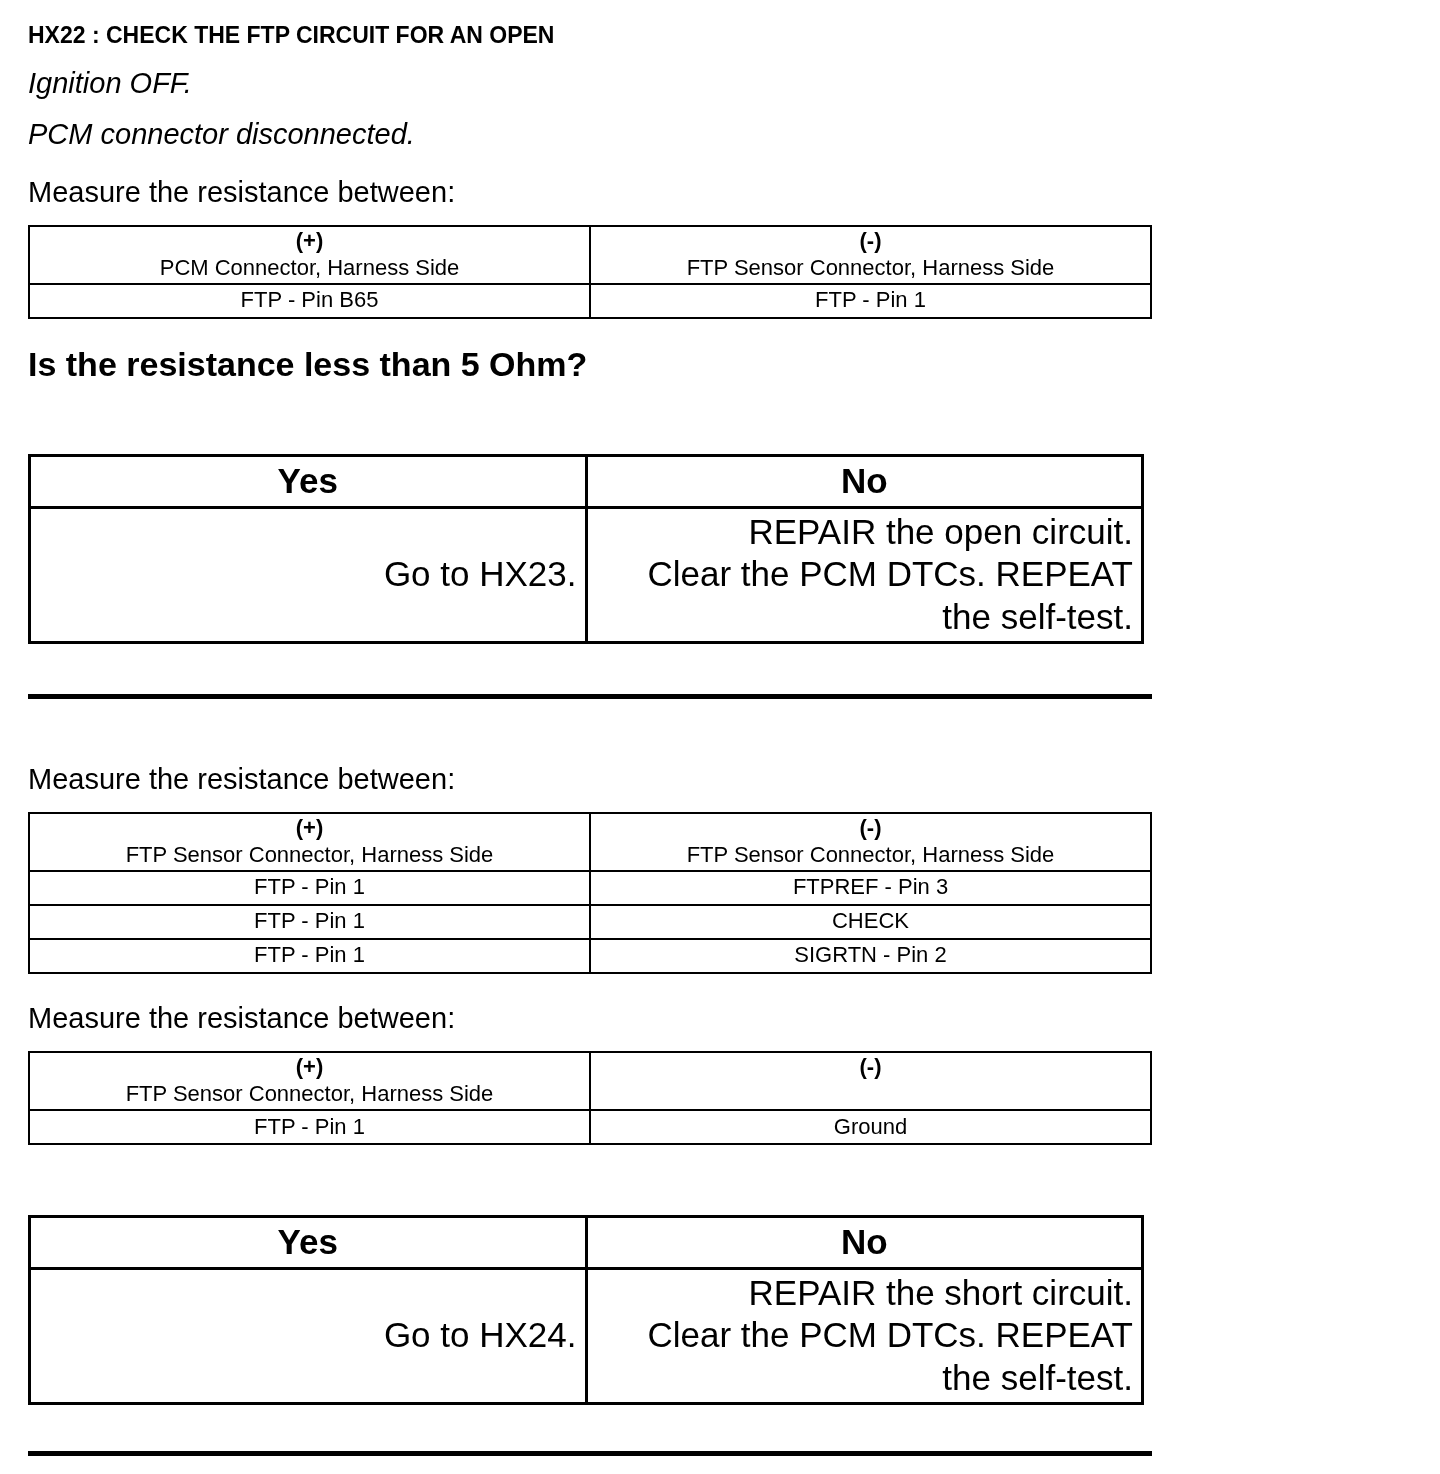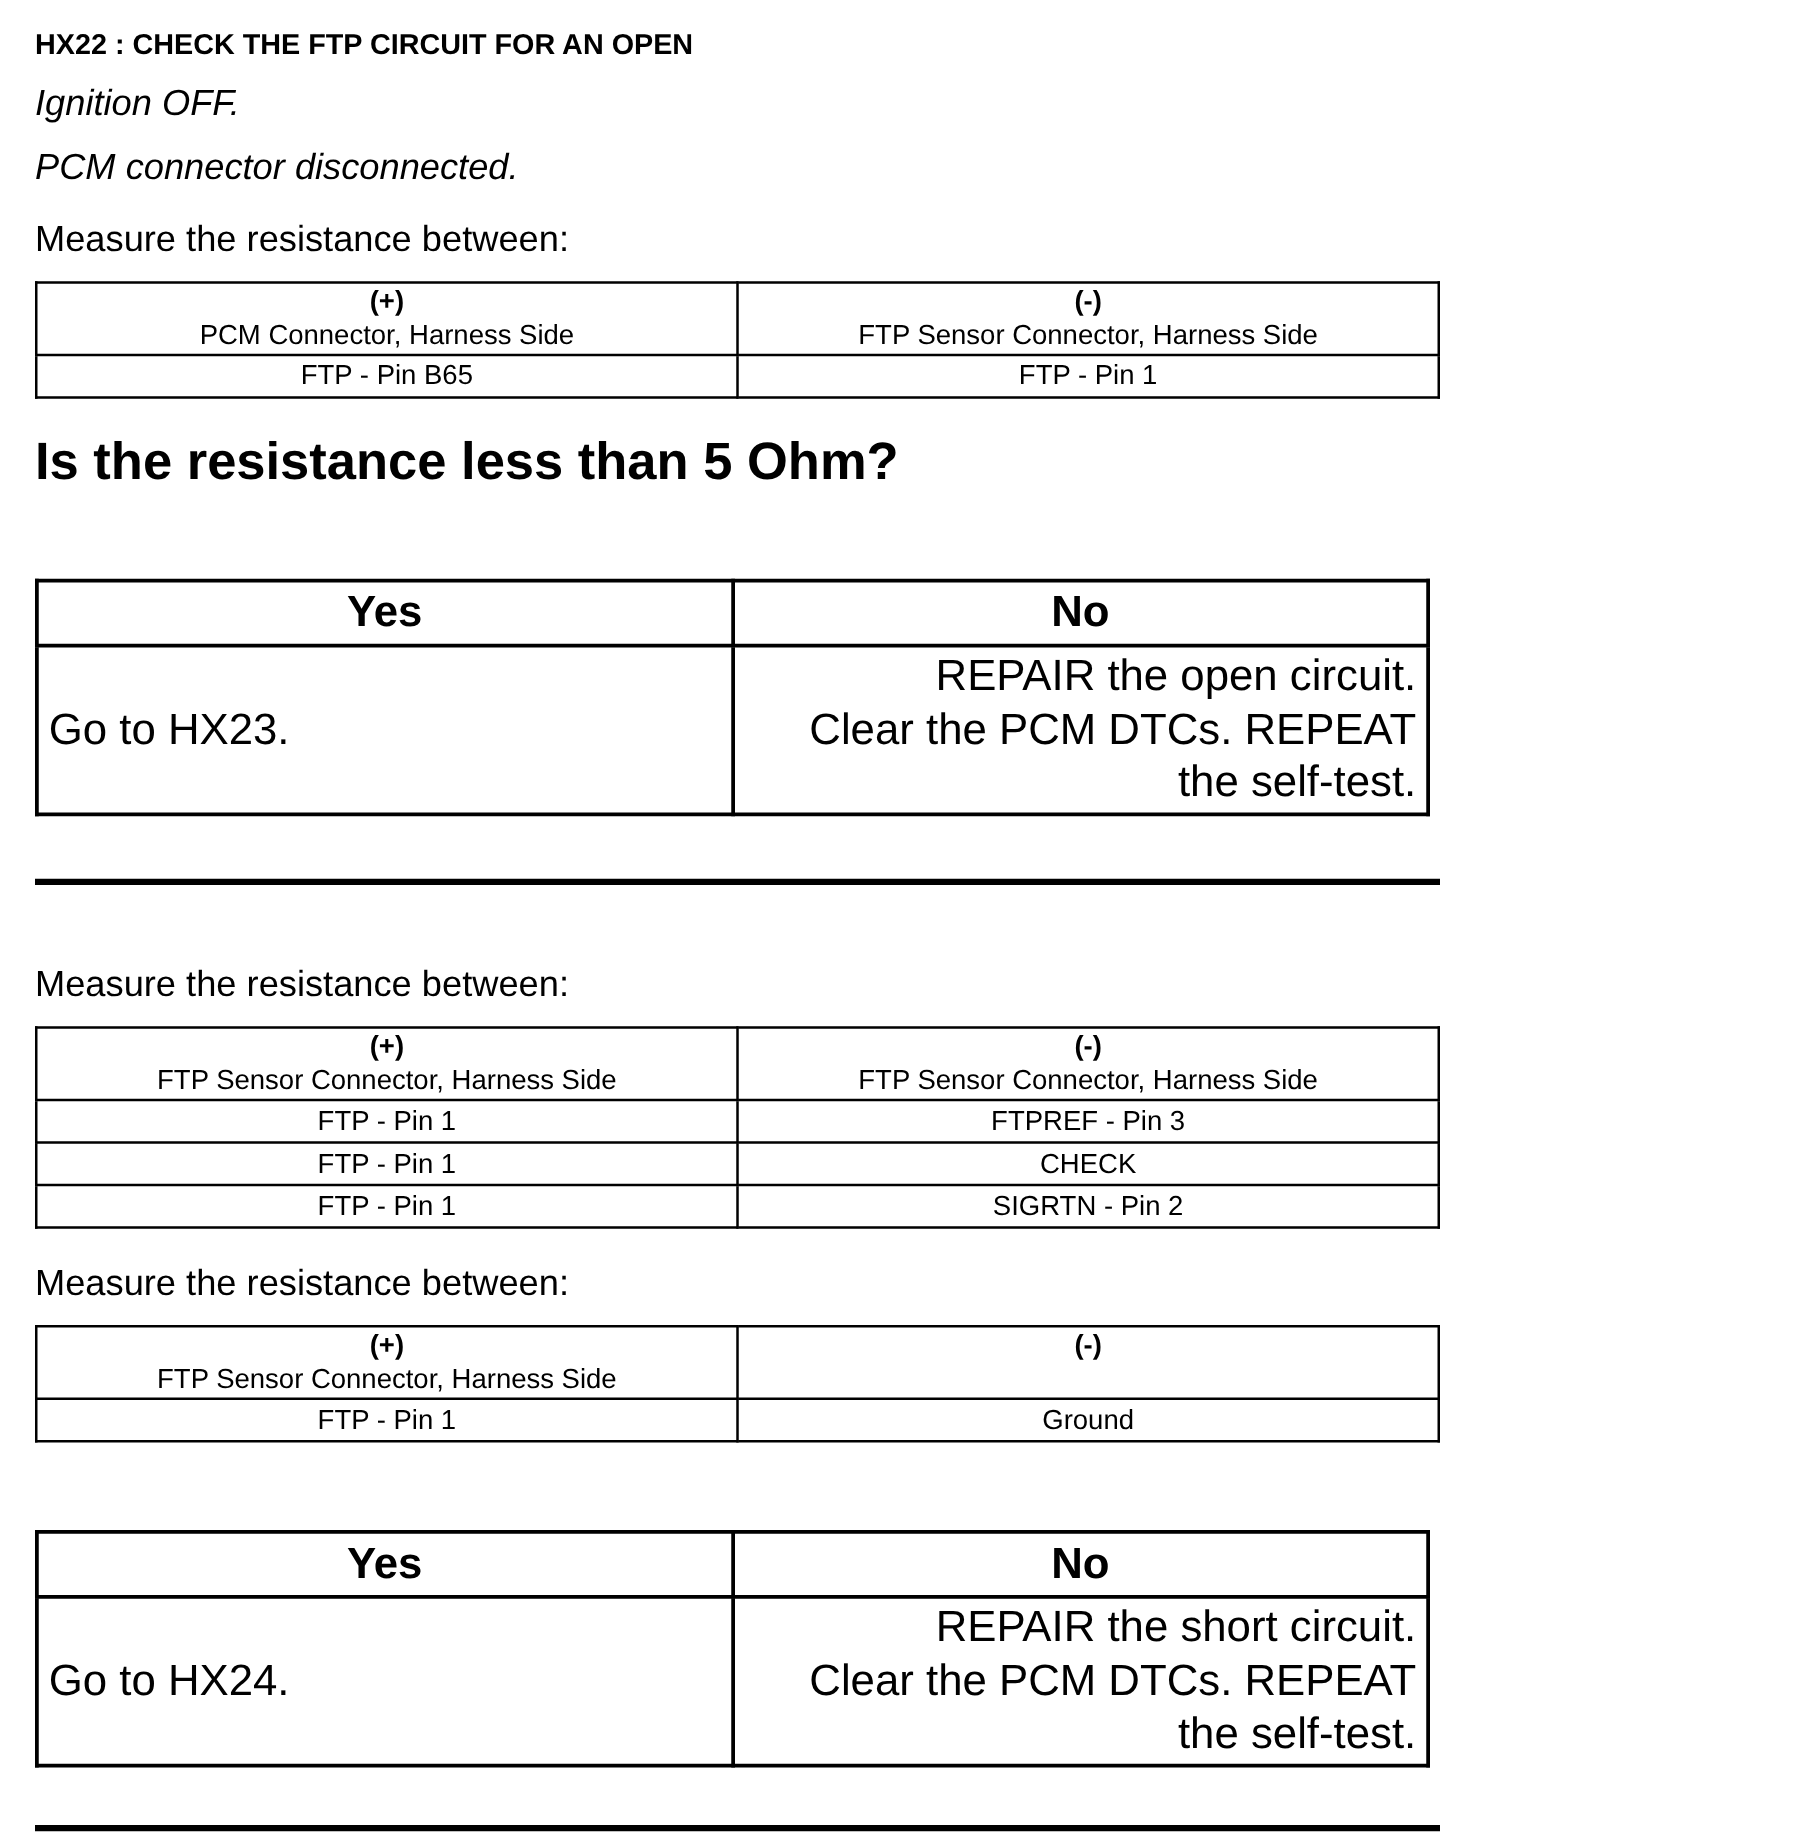--- a/index.html
+++ b/index.html
@@ -53,21 +53,21 @@
   }
   table.measure .hdr-cell .label {
     display: block;
     min-height: 27px;
   }
   table.measure .data-cell {
     height: 30px;
   }
 
   .question {
-    font-size: 42px;
+    font-size: 34px;
     font-weight: bold;
     margin: 26px 0 0 0;
     line-height: 1.15;
   }
 
   table.decision {
     width: calc(100% - 8px);
     margin-left: 0px;
     border-collapse: collapse;
     table-layout: fixed;
@@ -80,21 +80,21 @@
     padding: 2px 8px;
     line-height: 1.22;
     vertical-align: middle;
   }
   table.decision tr.hdr td {
     font-weight: bold;
     text-align: center;
     padding: 3px 8px;
   }
   table.decision td.yes-cell {
-    text-align: left;
+    text-align: right;
     height: 74px;
   }
   table.decision td.no-cell {
     text-align: right;
   }
 
   hr.section-divider {
     border: none;
     border-top: 5px solid #000;
     margin: 50px 0 0 0;

